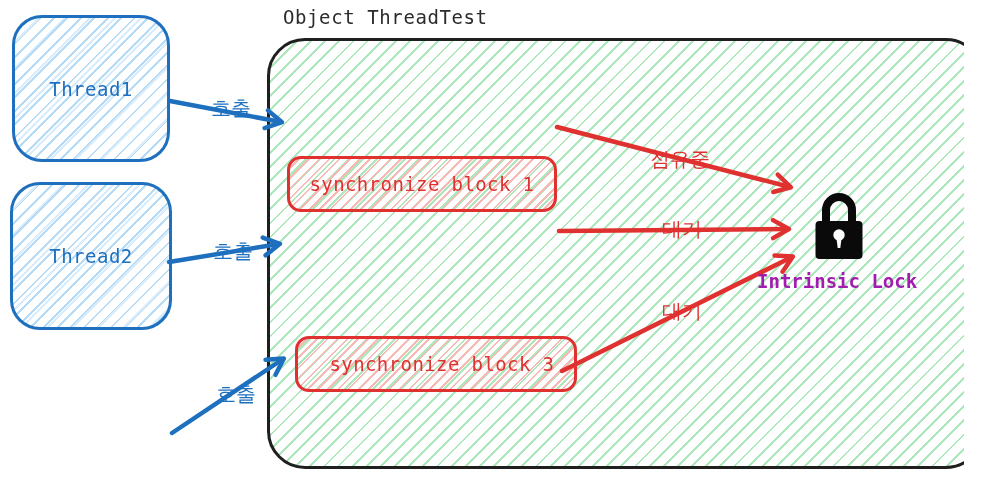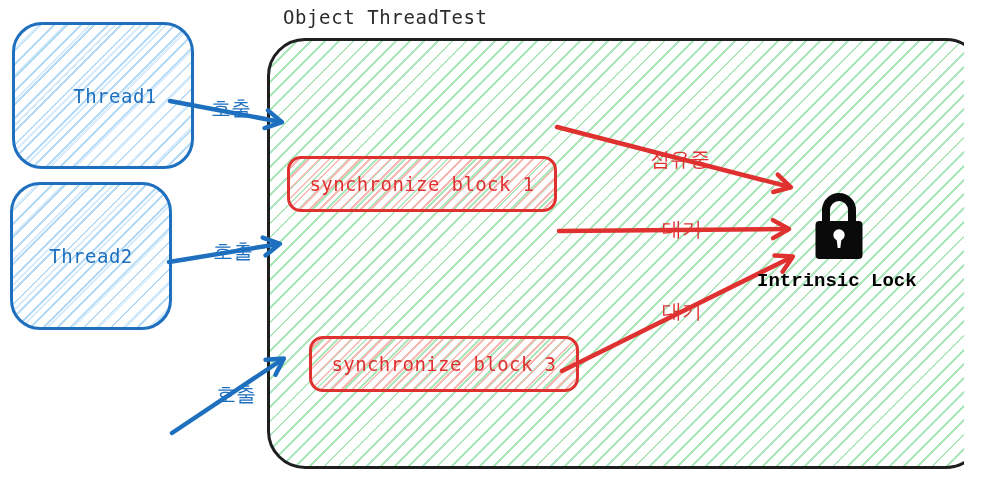--- a/index.html
+++ b/index.html
@@ -24,55 +24,55 @@
   }
   .thread-box{
     position:absolute;
     border:3.2px solid #1e70bf;border-radius:30px;
     background:
       repeating-linear-gradient(135deg,transparent 0 16px,#d9ecfb 16px 18px),
       repeating-linear-gradient(135deg,transparent 0 7.5px,#b5dbf6 7.5px 9.5px);
     display:flex;align-items:center;justify-content:center;
     color:#1e70bf;font-size:19px;letter-spacing:0.5px;
   }
-  .thread-1{left:12px;top:22px;width:152px;height:141px;padding-left:24px;}
+  .thread-1{left:12px;top:15px;width:152px;height:141px;}
   .thread-2{left:10px;top:182px;width:156px;height:142px;}
   .thread-3{left:14px;top:343px;width:154px;height:140px;}
   .sync-block{
     position:absolute;
     border:3px solid #e03131;border-radius:14px;
     background:
       repeating-linear-gradient(135deg,transparent 0 5.4px,#f6b9b4 5.4px 7.2px);
     display:flex;align-items:center;justify-content:center;
     color:#e03131;font-size:19px;letter-spacing:0.4px;white-space:nowrap;
   }
   .block-1{left:287px;top:120px;width:264px;height:50px;margin-top:36px;}
   .block-2{left:295px;top:228px;width:264px;height:50px;}
-  .block-3{left:309px;top:336px;width:264px;height:50px;}
+  .block-3{left:295px;top:336px;width:264px;height:50px;padding-left:12px;}
   .arrow-layer{
     position:absolute;left:0;top:0;width:995px;height:493px;
     pointer-events:none;
   }
   .edge-label{
     position:absolute;
     font-family:Liberation Serif, serif;
     font-size:20px;line-height:1;white-space:nowrap;
   }
   .edge-label.blue{color:#1e70bf;}
   .edge-label.red{color:#e03131;}
   .call-1{left:211px;top:98px;}
   .call-2{left:213px;top:241px;}
   .call-3{left:216px;top:384px;}
   .occupy-1{left:650px;top:149px;}
   .wait-1{left:662px;top:219px;}
   .wait-2{left:662px;top:301px;}
   .lock-icon-wrap{position:absolute;left:813px;top:191px;width:52px;height:70px;}
   .lock-label{
     position:absolute;left:757px;top:270px;
-    font-size:19px;font-weight:bold;color:#000000;white-space:nowrap;font-family:Liberation Mono, monospace;
+    font-size:19px;font-weight:bold;color:#a21caf;white-space:nowrap;
   }
 </style>
 </head>
 <body>
 
 <div class="canvas">
 
   <div class="diagram-title">Object ThreadTest</div>
 
   <div class="object-box"></div>

